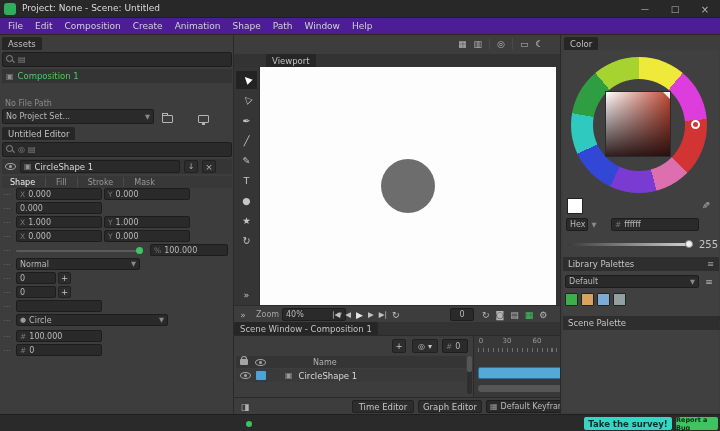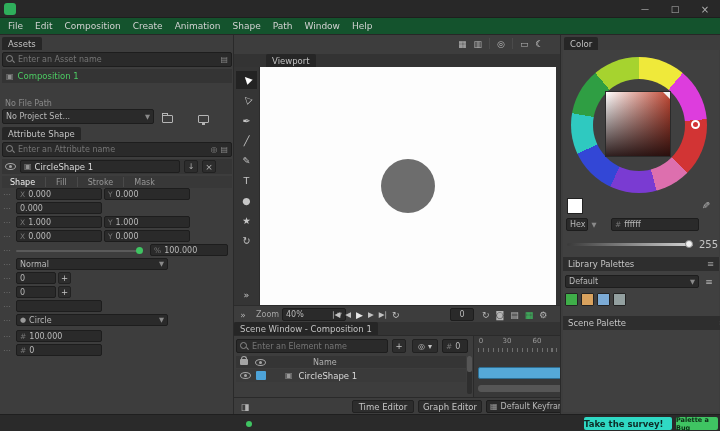--- a/index.html
+++ b/index.html
@@ -35,71 +35,70 @@
   .tick-num{position:absolute;width:16px;text-align:center;font-size:7px;color:#9a9a9a}
   .swatch{width:13px;height:13px;border:1px solid #222;border-radius:1px}
   .menu-item{padding:2px 6px;font-size:9px;color:#d2d2d2}
   .tool{position:absolute;left:2px;width:21px;height:18px;display:flex;align-items:center;justify-content:center;font-size:9.5px;color:#c6c6c6}
 </style>
 </head>
 <body>
 
 <div class="abs" style="left:0;top:0;width:720px;height:18px;background:#282828;border-bottom:1px solid #1e1e1e">
   <div class="abs" style="left:4px;top:3px;width:12px;height:12px;border-radius:3px;background:#2fae5b"></div>
+  <div class="abs" style="left:22px;top:3px;font-size:9px;color:#dcdcdc">Project: None - Scene: Untitled</div>
   <div class="ibtn" style="left:630px;top:0;width:30px;height:18px;font-size:8px">—</div>
   <div class="ibtn" style="left:660px;top:0;width:30px;height:18px;font-size:9px">□</div>
   <div class="ibtn" style="left:690px;top:0;width:30px;height:18px;font-size:10px">×</div>
 </div>
 
-<div class="abs flex" style="left:0;top:18px;width:720px;height:17px;background:#14532d;border-bottom:1px solid #272727;padding-left:2px">
+<div class="abs flex" style="left:0;top:18px;width:720px;height:17px;background:#4c1d95;border-bottom:1px solid #272727;padding-left:2px">
   <span class="menu-item">File</span>
   <span class="menu-item">Edit</span>
   <span class="menu-item">Composition</span>
   <span class="menu-item">Create</span>
   <span class="menu-item">Animation</span>
   <span class="menu-item">Shape</span>
   <span class="menu-item">Path</span>
   <span class="menu-item">Window</span>
   <span class="menu-item">Help</span>
 </div>
 
 <div class="abs" style="left:0;top:35px;width:234px;height:379px;background:#3d3d3d;border-right:1px solid #2a2a2a">
 
   <div class="tab" style="left:2px;top:2px;height:13px">
       <span>Assets</span>
     </div>
 
   <div class="field" style="left:2px;top:17px;width:230px;height:15px">
     <span class="icon-search"></span>
-    <input placeholder="Enter an Asset name" style="">
     <span style="color:#8a8a8a;font-size:8px">▤</span>
   </div>
 
   <div class="abs flex" style="left:2px;top:34px;width:230px;height:14px;background:#343434;gap:4px;padding:0 4px">
     <span style="color:#8f8f8f;font-size:8px">▣</span>
     <span style="color:#4ccb63;font-size:8.5px">Composition 1</span>
   </div>
 
   <div class="abs" style="left:5px;top:64px;color:#8a8a8a;font-size:8px">No File Path</div>
 
   <div class="field dd" style="left:2px;top:74px;width:152px;height:15px">
     <span>No Project Set...</span>
     <span class="chev">▼</span>
   </div>
   <span class="abs icon-folder" style="left:162px;top:78px"></span>
   <span class="abs icon-monitor" style="left:184px;top:78px"></span>
   <span class="abs icon-trash" style="left:210px;top:76px"></span>
 
   <div class="tab" style="left:2px;top:92px;height:13px">
-      <span>Attribute Shape</span>
+      <span>Untitled Editor</span>
     </div>
 
   <div class="field" style="left:2px;top:107px;width:230px;height:15px">
     <span class="icon-search"></span>
-    <input placeholder="Enter an Attribute name" style="">
     <span style="color:#8a8a8a;font-size:8px">◎</span>
     <span style="color:#8a8a8a;font-size:8px">▤</span>
   </div>
 
   
   <div class="abs flex" style="left:2px;top:124px;width:230px;height:15px;background:#353535;gap:4px;padding:0 3px">
     <span class="icon-eye"></span>
     <div class="flex" style="background:#2a2a2a;border:1px solid #1d1d1d;height:13px;width:160px;padding:0 3px;gap:3px;border-radius:2px">
       <span style="color:#8f8f8f;font-size:8px">▣</span>
       <span style="font-size:8.5px;color:#d8d8d8">CircleShape 1</span>
@@ -168,21 +167,21 @@
     <div class="abs" style="left:16px;top:6px;width:124px;height:2px;background:#5a5a5a;border-radius:1px"></div>
     <div class="abs" style="left: 136px; top: 3px; width: 7px; height: 7px; border-radius: 50%; background: rgb(63, 196, 98);"></div>
     <div class="field" style="left:150px;top:0;width:78px;height:12px">
         <span class="lbl">%</span>
         <span>100.000</span>
       </div>
   </div>
 
   <div class="abs" style="left:0;top:223px;width:234px;height:13px">
     <span class="gutter">…</span>
-    <div class="field dd" style="left:16px;top:0;width:152px;height:12px">
+    <div class="field dd" style="left:16px;top:0;width:124px;height:12px">
         <span>Normal</span>
         <span class="chev">▼</span>
       </div>
   </div>
 
   <div class="abs" style="left:0;top:237px;width:234px;height:13px">
     <span class="gutter">…</span>
     <div class="field" style="left:16px;top:0;width:40px;height:12px">
         <span>0</span>
       </div>
@@ -312,24 +311,20 @@
     <span style="color:#3fc462">▦</span>
     <span>⚙</span>
   </div>
 </div>
 
 <div class="tab" style="left:234px;top:322px;height:13px">
     <span>Scene Window - Composition 1</span>
   </div>
 
 <div class="abs" style="left:234px;top:335px;width:240px;height:62px;background:#3d3d3d;border-top:1px solid #2a2a2a;border-right:1px solid #2a2a2a">
-  <div class="field" style="left:2px;top:3px;width:152px;height:14px">
-    <span class="icon-search"></span>
-    <input placeholder="Enter an Element name" style="">
-  </div>
   <div class="btn" style="left:158px;top:3px;width:14px;height:14px">
       <span>+</span>
     </div>
   <div class="btn" style="left:178px;top:3px;width:26px;height:14px;gap:3px">
       <span style="font-size:8px">◎</span>
       <span style="font-size:8px">▾</span>
     </div>
   <div class="field" style="left:208px;top:3px;width:26px;height:14px">
       <span class="lbl">#</span>
       <span>0</span>
@@ -444,19 +439,19 @@
   </div>
 
   <div class="panel-hdr" style="left:2px;top:281px;width:168px;height:14px">
     <span>Scene Palette</span>
     <span style="color:#9a9a9a">≡</span>
   </div>
 </div>
 
 <div class="abs" style="left:0;top:414px;width:720px;height:17px;background:#2a2a2a;border-top:1px solid #1f1f1f">
   <div class="abs" style="left: 246px; top: 6px; width: 6px; height: 6px; border-radius: 50%; background: rgb(63, 196, 98);"></div>
-  <div class="abs flex" style="left: 584px; top: 2px; width: 88px; height: 13px; border-radius: 2px; background: rgb(47, 217, 196);">
+  <div class="abs flex" style="left: 584px; top: 2px; width: 88px; height: 13px; border-radius: 2px; justify-content: center; background: rgb(47, 217, 196);">
     <span style="font-size:8.5px;color:#0d2b26;font-weight:bold">Take the survey!</span>
   </div>
   <div class="abs flex" style="left: 676px; top: 2px; width: 42px; height: 13px; border-radius: 2px; justify-content: center; background: rgb(63, 196, 98);">
-    <span style="font-size:6.5px;color:#0d2b16;font-weight:bold">Palette a Bug</span>
+    <span style="font-size:6.5px;color:#0d2b16;font-weight:bold">Report a Bug</span>
   </div>
 </div>
 
 </body></html>

